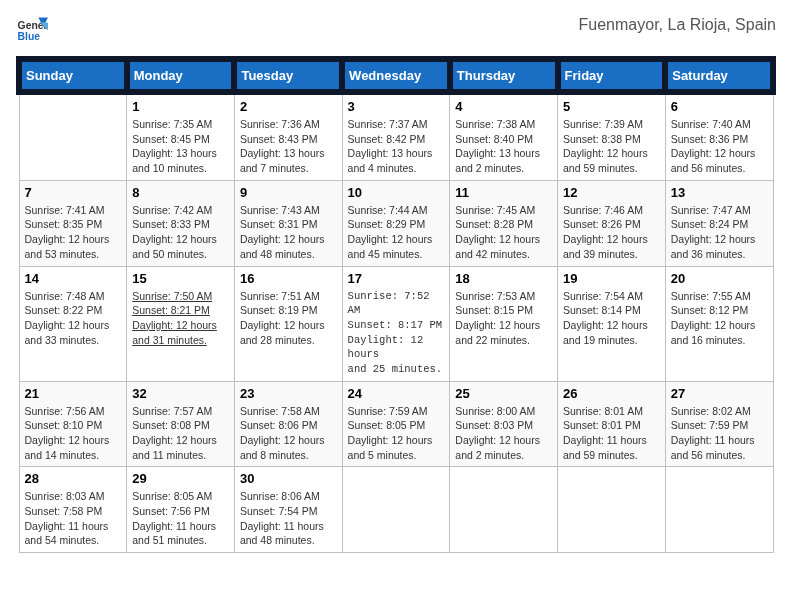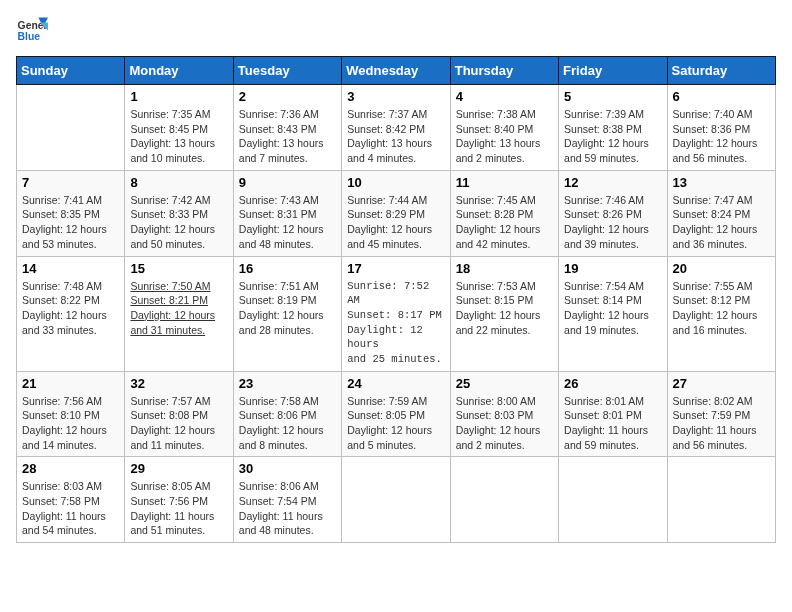--- a/index.html
+++ b/index.html
@@ -42,21 +42,21 @@
       border-collapse: collapse;
       font-size: 11px;
     }
     thead tr th {
       background-color: #1a6fc4;
       color: #fff;
       padding: 6px 4px;
       text-align: left;
       font-size: 13px;
       font-weight: bold;
-      border: 1px solid #0f172a;
+      border: 6px solid #0f172a;
     }
     tbody tr td {
       vertical-align: top;
       border: 1px solid #c0c0c0;
       padding: 4px 5px;
       width: calc(100% / 7);
       min-height: 80px;
     }
     .day-number {
       font-weight: bold;
@@ -87,20 +87,21 @@
 <div class="header">
   <div class="logo">
     <svg class="logo-icon" viewBox="0 0 40 35" xmlns="http://www.w3.org/2000/svg">
       <text x="2" y="16" font-size="13" font-weight="bold" fill="#333">General</text>
       <text x="2" y="30" font-size="13" font-weight="bold" fill="#1a6fc4">Blue</text>
       <polygon points="28,2 40,2 34,14" fill="#1a6fc4"></polygon>
       <polygon points="30,8 40,8 40,18" fill="#5aabdd"></polygon>
     </svg>
   </div>
   <div class="title-block">
+    <div class="location">Fuenmayor, La Rioja, Spain</div>
   </div>
 </div>
 
 <table>
   <thead>
     <tr>
     <th>Sunday</th>
         <th>Monday</th>
         <th>Tuesday</th>
         <th>Wednesday</th>

